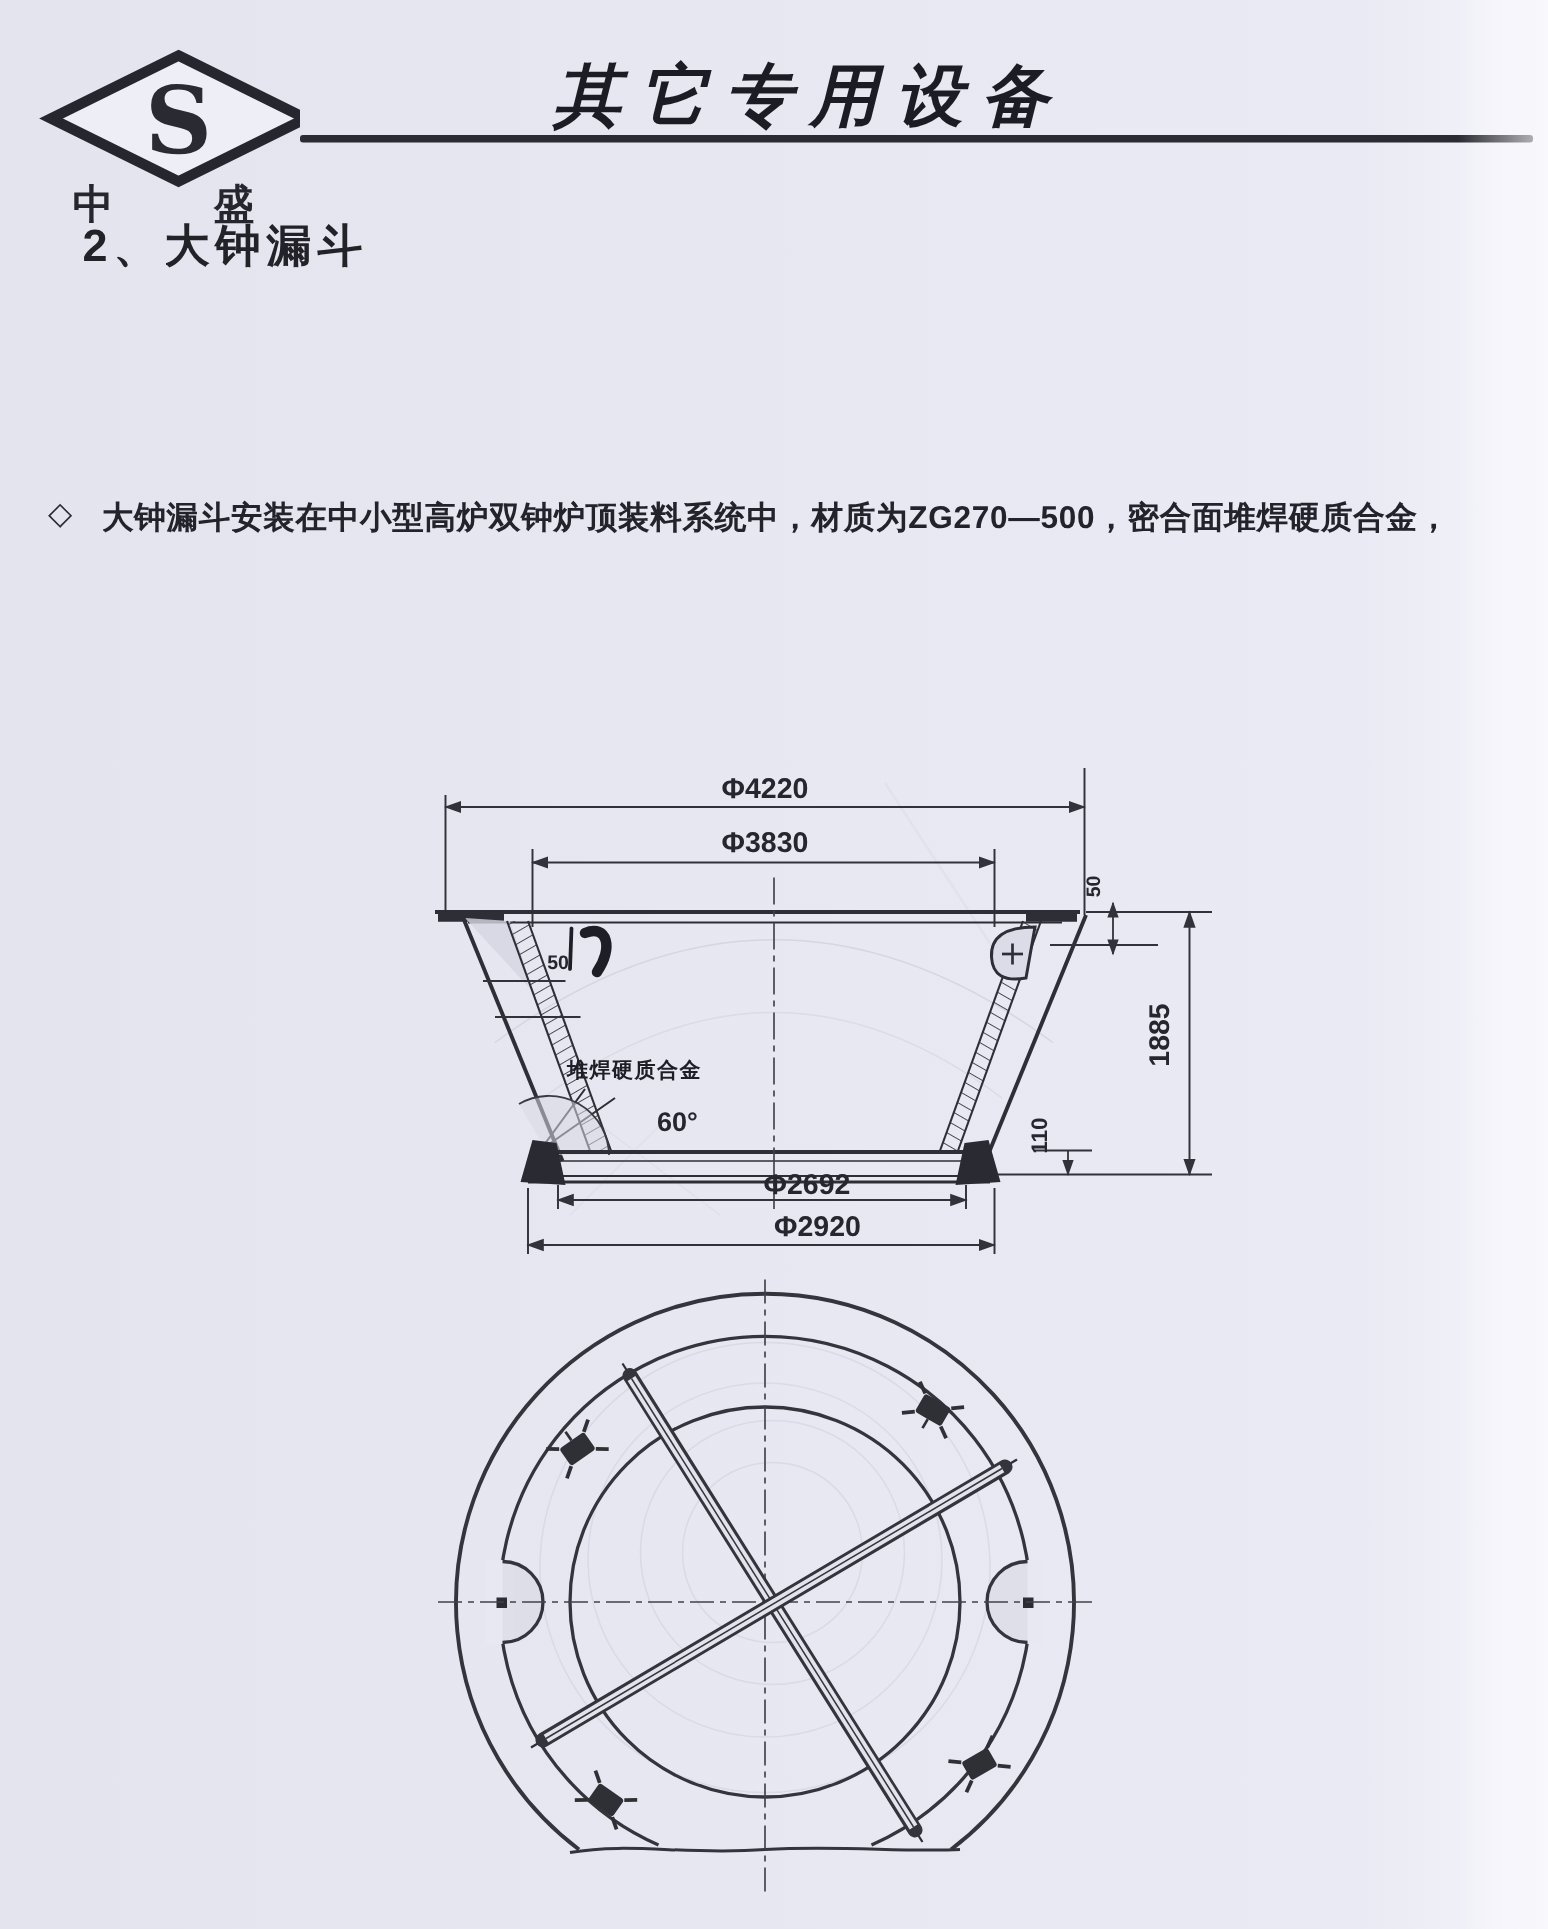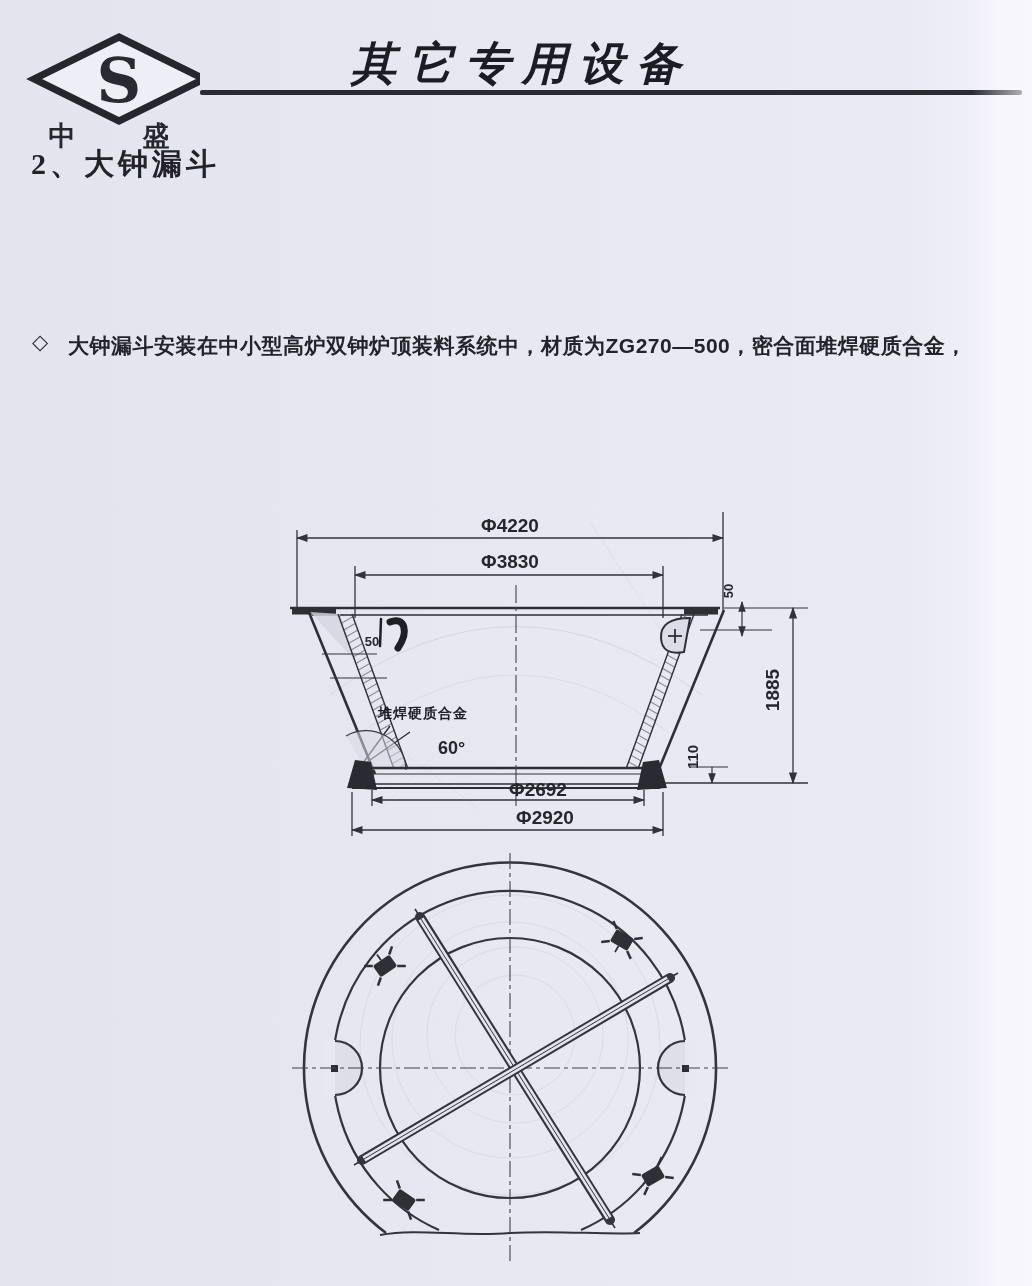--- a/index.html
+++ b/index.html
@@ -5,26 +5,26 @@
   html,body{margin:0;padding:0;background:#9a9aa6;}
   .page{
     position:relative;width:1032px;height:1286px;overflow:hidden;
     background:linear-gradient(90deg,#e4e4ee 0%,#e8e8f2 55%,#eaeaf4 88%,#f2f2f9 97%,#ededf5 100%);
     font-family:"Liberation Sans",sans-serif;color:#26262e;
   }
   .page:after{content:"";position:absolute;right:0;top:0;width:60px;height:100%;
     background:linear-gradient(90deg,rgba(255,255,255,0),rgba(252,252,255,.75));pointer-events:none;}
   .logo{position:absolute;left:24px;top:32px;width:176px;height:118px;}
   .page-title{
-    position:absolute;left:312px;top:34px;width:420px;text-align:center;
+    position:absolute;left:330px;top:34px;width:420px;text-align:center;
     font-size:45px;font-weight:bold;font-style:italic;letter-spacing:12px;color:#1c1c24;
     font-family:"Liberation Serif",serif;
   }
   .title-rule{position:absolute;left:200px;top:90px;width:822px;height:5px;background:#2b2b33;border-radius:2px;}
-  .section-heading{position:absolute;left:31px;top:144px;font-size:30px;font-weight:bold;letter-spacing:4px;color:#222228;font-family:Liberation Serif, serif;}
+  .section-heading{position:absolute;left:55px;top:144px;font-size:30px;font-weight:bold;letter-spacing:4px;color:#222228;}
   .intro{position:absolute;left:30px;top:322px;width:1000px;}
   .bullet{position:absolute;left:2px;top:8px;font-size:21px;color:#2a2a32;}
   .intro-lines{margin-left:38px;font-size:21px;font-weight:600;line-height:48px;letter-spacing:.5px;color:#23232b;}
   .section-view{position:absolute;left:260px;top:500px;width:580px;height:345px;}
   .plan-view{position:absolute;left:280px;top:845px;width:500px;height:441px;}
   svg text{font-family:"Liberation Sans",sans-serif;fill:#26262e;}
   .dimtxt{font-size:19px;font-weight:600;}
   .dimtxt-s{font-size:13px;font-weight:600;}
   .note{font-size:14px;font-weight:bold;letter-spacing:1px;fill:#1e1e26;}
 </style>

